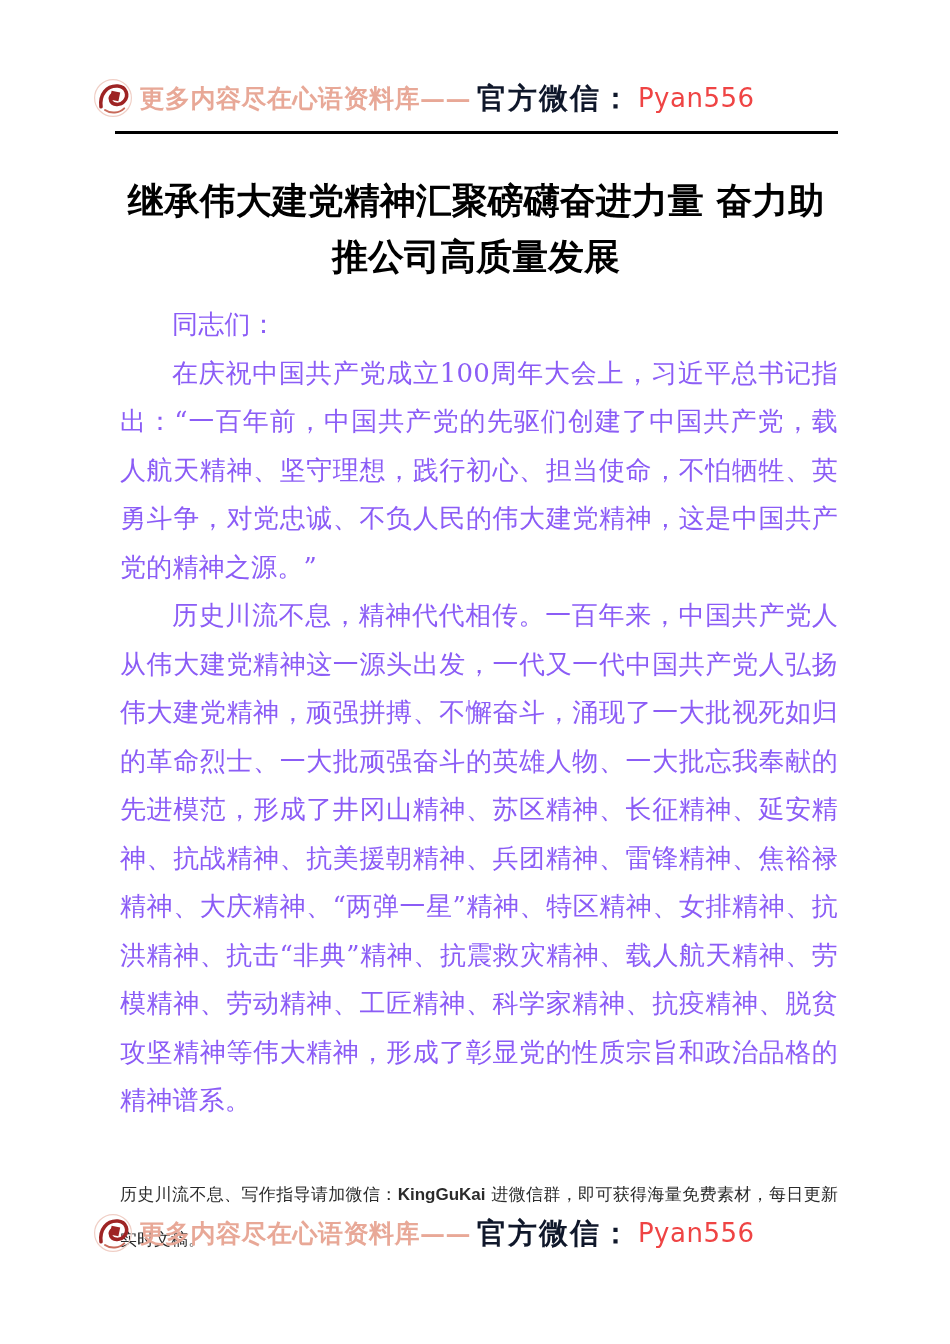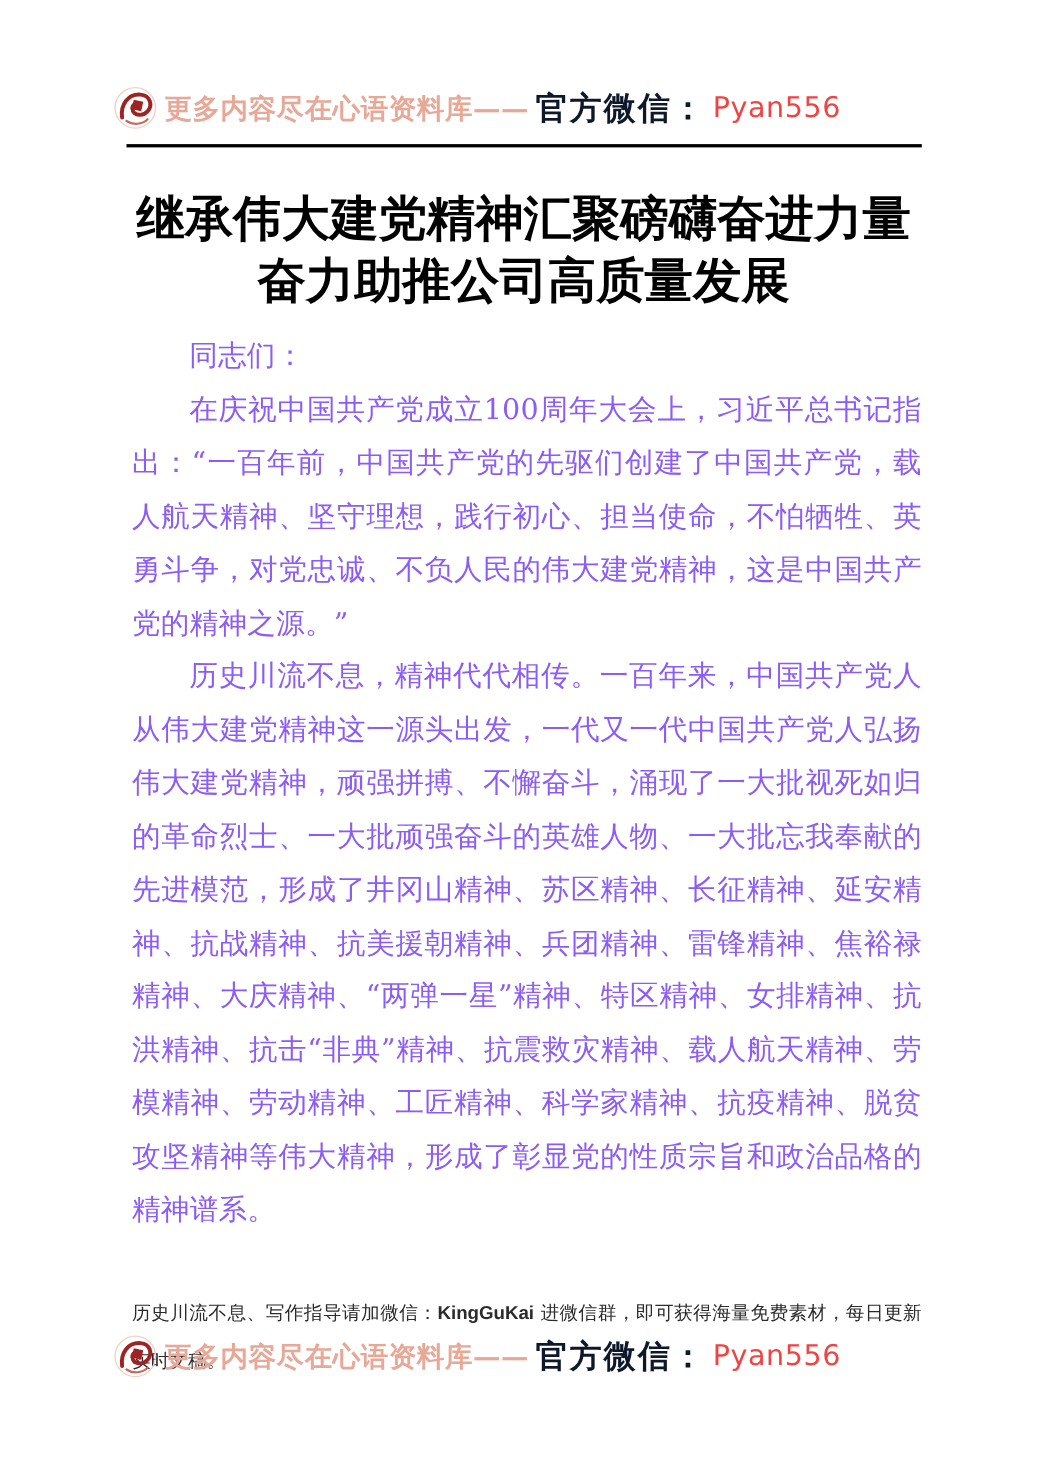--- a/index.html
+++ b/index.html
@@ -17,21 +17,21 @@
     width: 950px;
     height: 1344px;
     background: #ffffff;
     overflow: hidden;
     box-sizing: border-box;
   }
 
   
   .watermark {
     position: absolute;
-    left: 10px;
+    left: 0;
     width: 848px;
     display: flex;
     align-items: center;
     justify-content: center;
     gap: 6px;
     white-space: nowrap;
     pointer-events: none;
   }
   .watermark-top { top: 78px; }
   .watermark-bottom { top: 1213px; }
@@ -73,21 +73,21 @@
   
   .doc-title {
     position: absolute;
     left: 120px;
     top: 172px;
     width: 712px;
     margin: 0;
     text-align: center;
     font-family: "DejaVu Serif", "Liberation Serif", serif;
     font-weight: 700;
-    font-size: 44px;
+    font-size: 36px;
     line-height: 56px;
     color: #000000;
     letter-spacing: 0px;
   }
 
   
   .doc-body {
     position: absolute;
     left: 120px;
     top: 300px;

